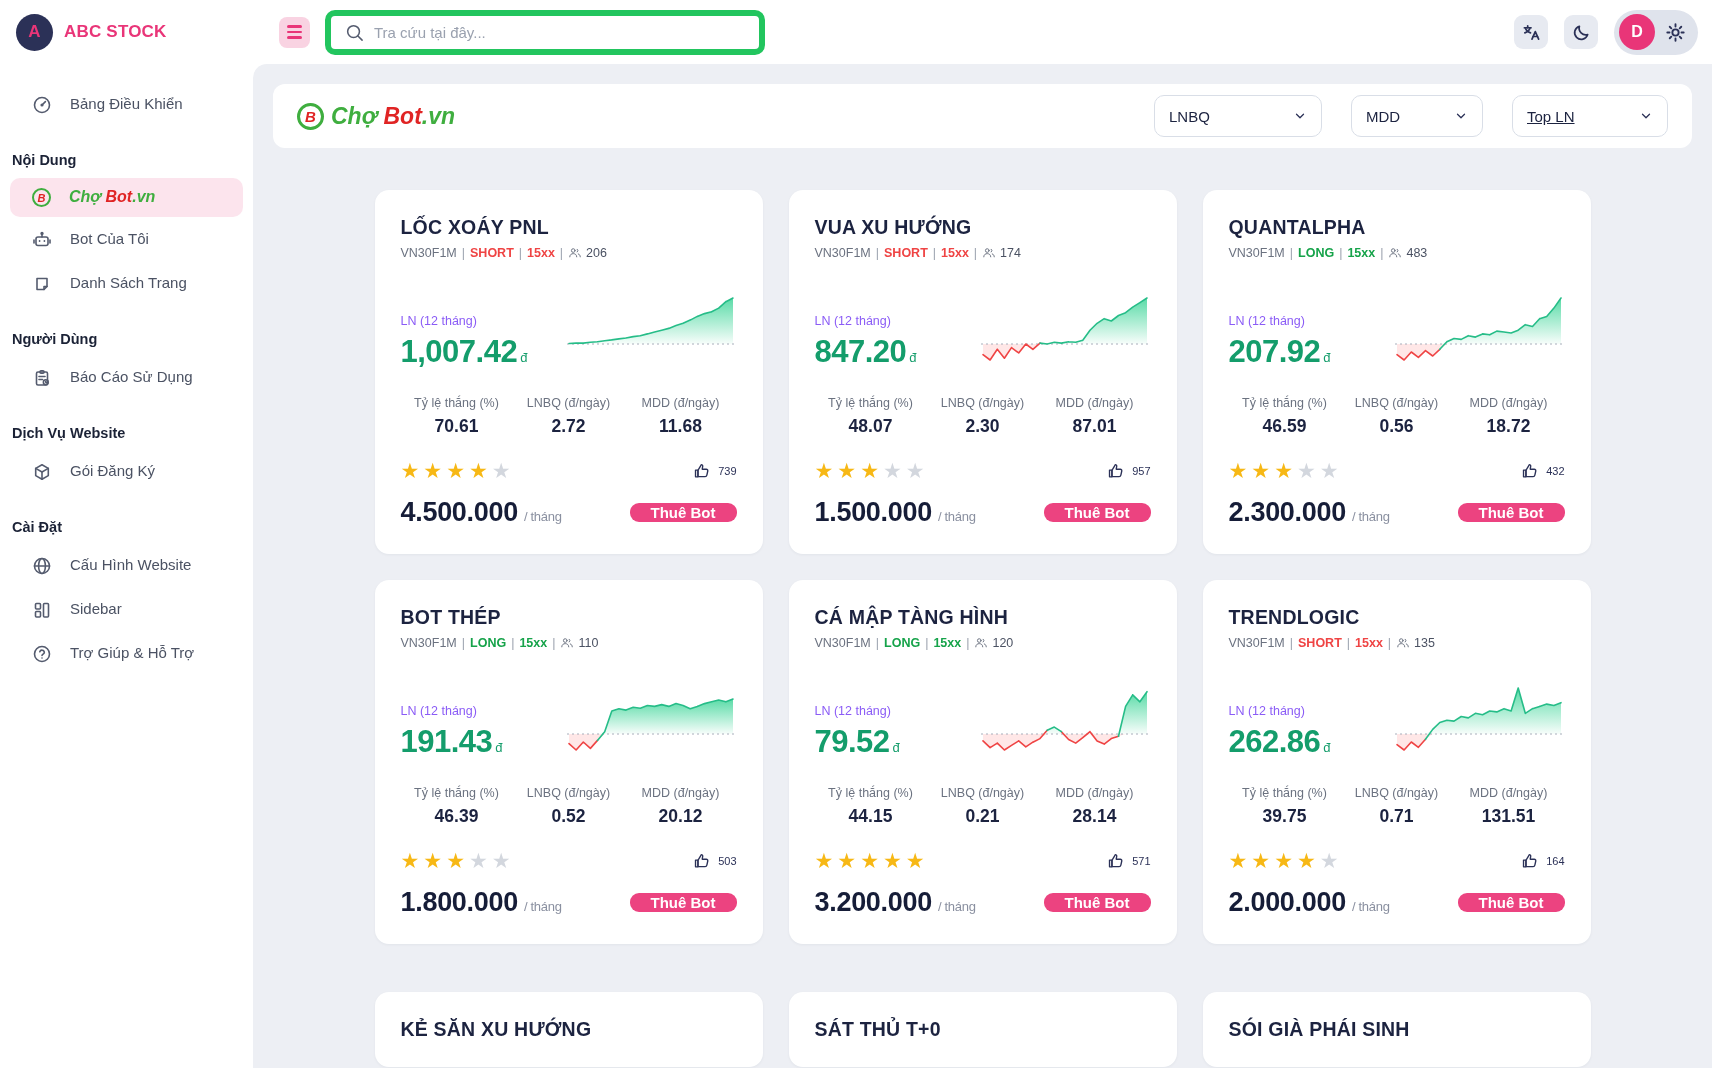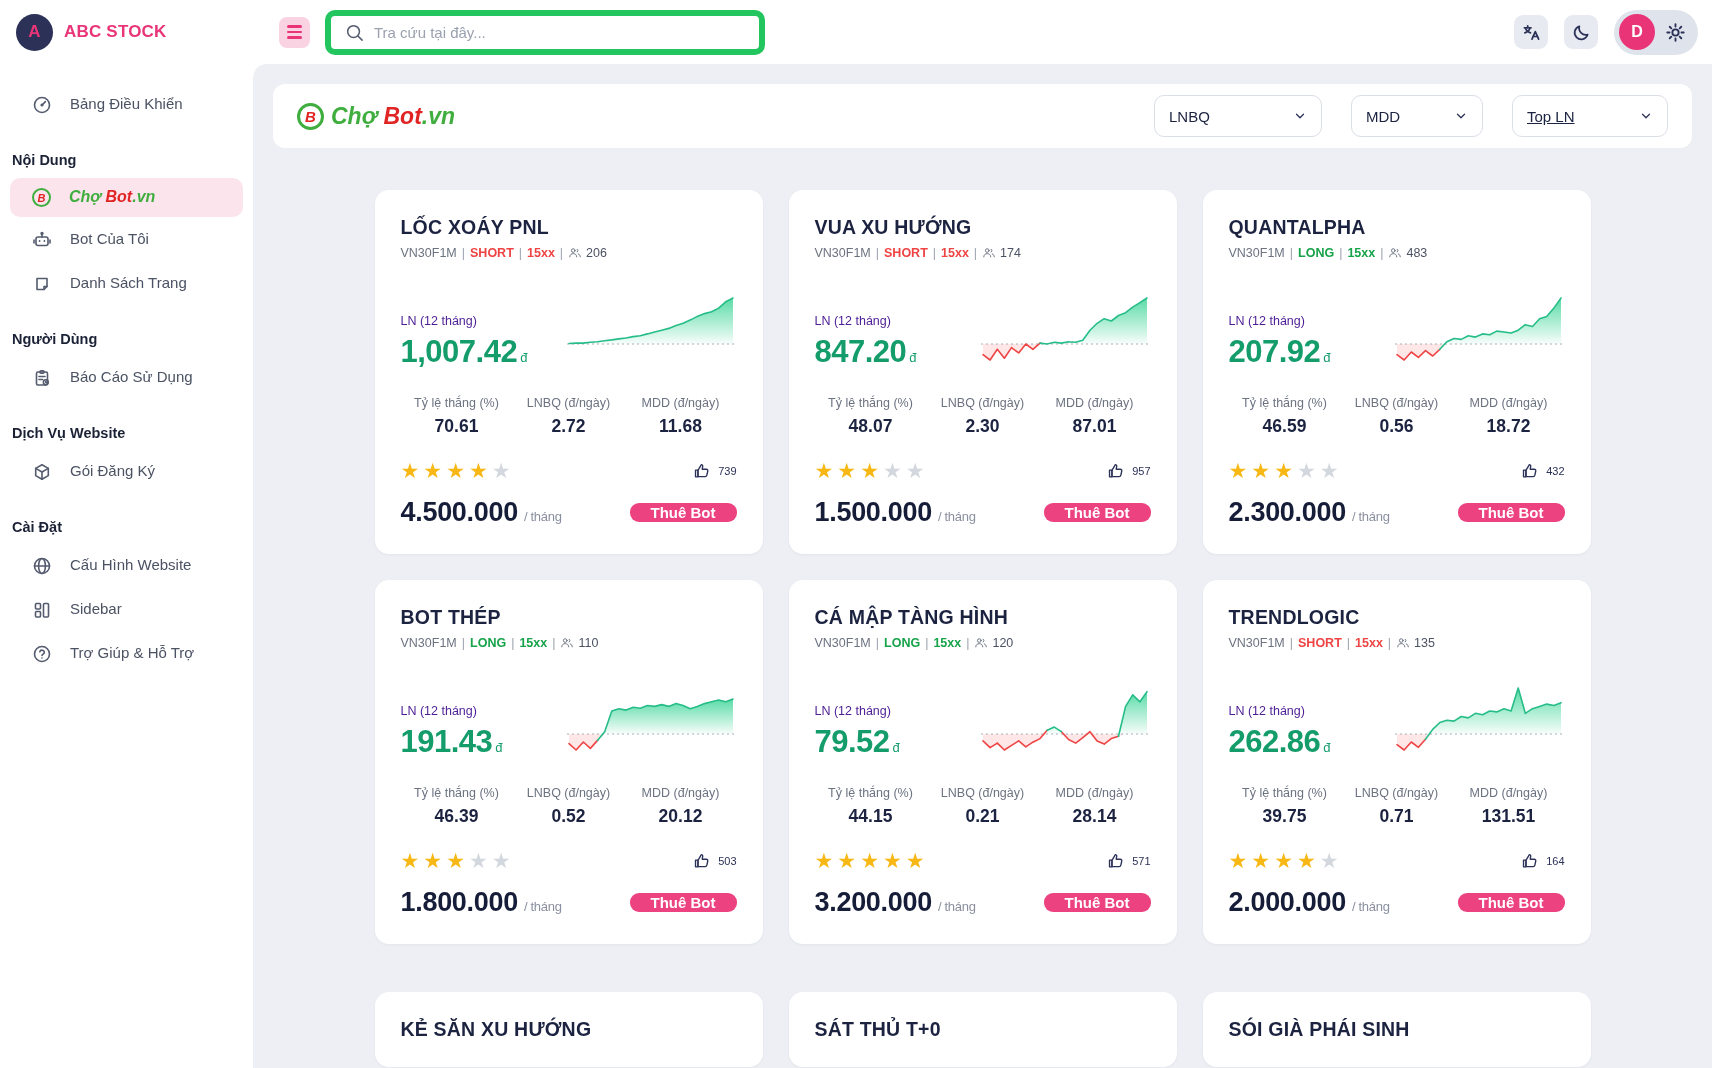--- a/index.html
+++ b/index.html
@@ -59,21 +59,21 @@
   
   .grid { width:1216px; margin:42px auto 0; display:grid; grid-template-columns:repeat(3,1fr);
     column-gap:46px; row-gap:48px;gap:26px; }
   .card { background:#fff; border-radius:14px; padding:26px; box-shadow:0 1px 3px rgba(20,30,60,.05); }
   .bc-title { font-size:19.5px; font-weight:bold; color:#1c2340; letter-spacing:.2px; }
   .bc-sub { margin-top:7px; font-size:12.5px; color:#6b7280; display:flex; align-items:center; gap:5px; }
   .bc-sub .sep { color:#9ca3af; }
   .dir-short { color:#ef4444; font-weight:bold; } .dir-long { color:#16a34a; font-weight:bold; }
   .bc-users { display:inline-flex; align-items:center; gap:4px; color:#4b5263; }
   .bc-chart-row { margin-top:30px; display:flex; align-items:flex-end; gap:10px; }
-  .bc-ln-label { font-size:12.5px; color:#4c1d95; }
+  .bc-ln-label { font-size:12.5px; color:#8b5cf6; }
   .bc-ln-value { margin-top:6px; font-size:31px; font-weight:bold; color:#149d6b; letter-spacing:-.5px; }
   .bc-dong { font-size:13px; font-weight:normal; color:#149d6b; margin-left:3px; }
   .bc-spark { margin-left:auto; }
   .bc-stats { margin-top:26px; display:flex; }
   .bc-stat { flex:1; text-align:center; }
   .bc-stat .lbl { font-size:12.5px; color:#6b7280; }
   .bc-stat .val { margin-top:6px; font-size:17.5px; font-weight:bold; color:#1c2340; }
   .bc-rate-row { margin-top:22px; display:flex; align-items:center; }
   .bc-stars { font-size:21px; letter-spacing:4px; color:#d3d7de; }
   .bc-stars .on { color:#f7b815; }

